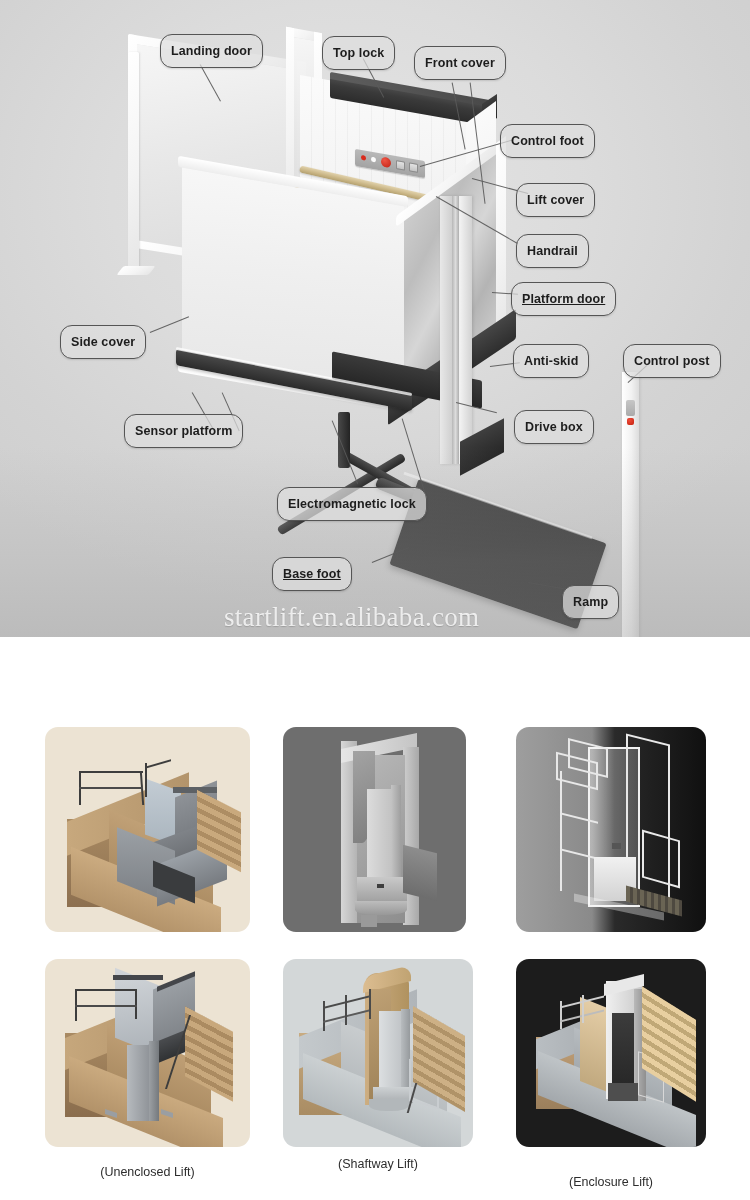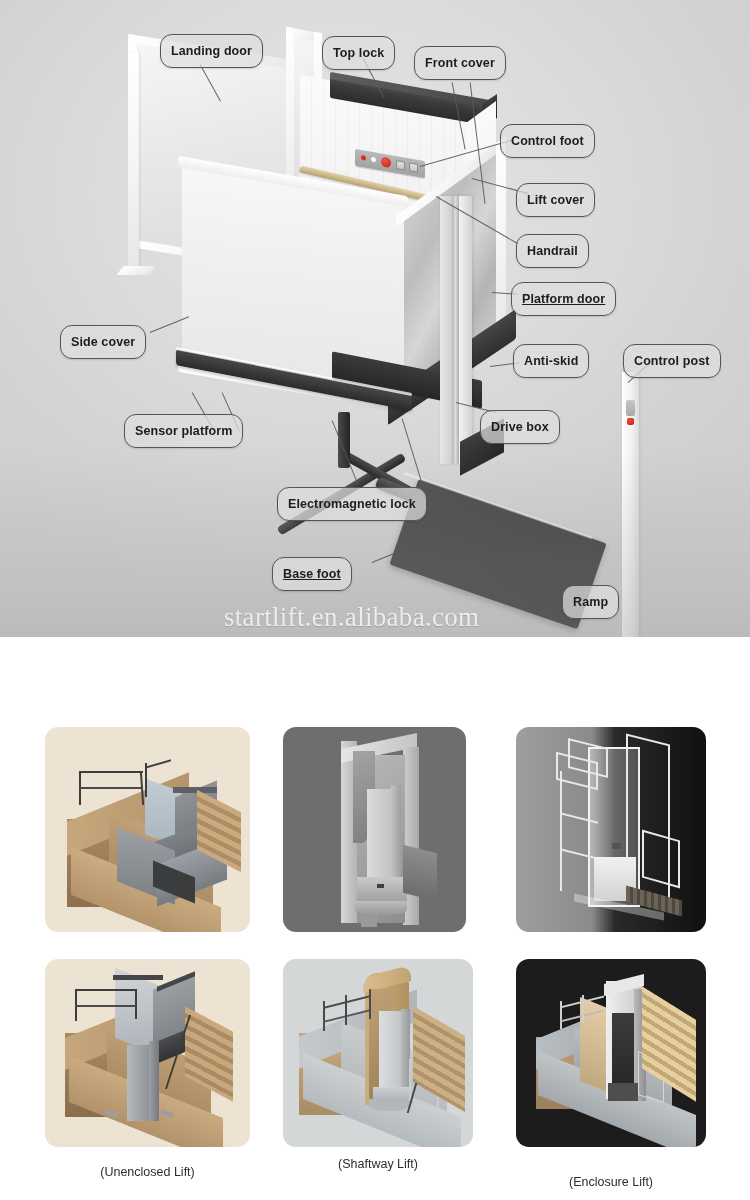--- a/index.html
+++ b/index.html
@@ -282,21 +282,21 @@
       </div>
 
     <div class="callout" style="left:60px; top:325px;">
         <span>Side cover</span>
       </div>
 
     <div class="callout" style="left:124px; top:414px;">
         <span>Sensor platform</span>
       </div>
 
-    <div class="callout" style="left:480px; top:410px;">
+    <div class="callout" style="left:514px; top:410px;">
         <span>Drive box</span>
       </div>
 
     <div class="callout" style="left:277px; top:487px;">
         <span>Electromagnetic lock</span>
       </div>
 
     <div class="callout" style="left:272px; top:557px;text-decoration:underline;">
         <span>Base foot</span>
       </div>

